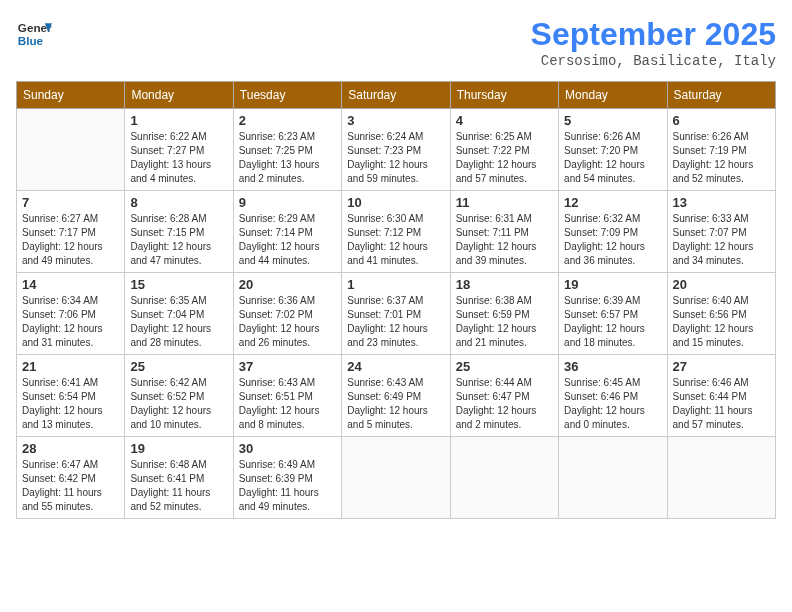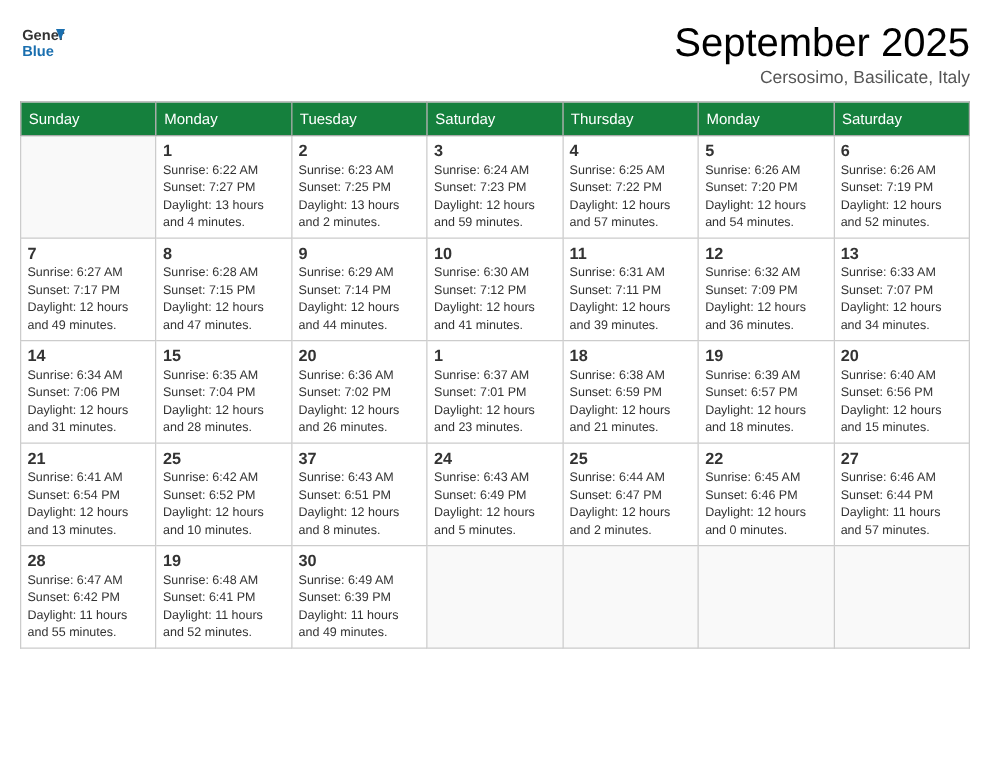--- a/index.html
+++ b/index.html
@@ -23,34 +23,35 @@
     }
     .logo-icon {
       width: 36px;
       height: 36px;
     }
     .title-block {
       text-align: right;
     }
     .month-title {
       font-size: 32px;
-      font-weight: normal;
-      color: #000000;
+      font-weight: bold;
+      color: #3b82f6;
     }
     .subtitle {
       font-size: 14px;
       color: #555;
+      font-family: Liberation Mono, monospace;
     }
     .calendar {
       width: 100%;
       border-collapse: collapse;
       font-size: 11px;
     }
     .calendar th {
-      background-color: #15803d;
+      background-color: #a16207;
       color: #fff;
       text-align: left;
       padding: 6px 6px;
       font-size: 12px;
       font-weight: normal;
       border: 1px solid #aaa;
     }
     .calendar td {
       vertical-align: top;
       border: 1px solid #ccc;
@@ -207,21 +208,21 @@
         </td>
         <td>
           <span class="day-num">24</span>
           <div class="day-info">Sunrise: 6:43 AM<br>Sunset: 6:49 PM<br>Daylight: 12 hours<br>and 5 minutes.</div>
         </td>
         <td>
           <span class="day-num">25</span>
           <div class="day-info">Sunrise: 6:44 AM<br>Sunset: 6:47 PM<br>Daylight: 12 hours<br>and 2 minutes.</div>
         </td>
         <td>
-          <span class="day-num">22</span>
+          <span class="day-num">36</span>
           <div class="day-info">Sunrise: 6:45 AM<br>Sunset: 6:46 PM<br>Daylight: 12 hours<br>and 0 minutes.</div>
         </td>
         <td>
           <span class="day-num">27</span>
           <div class="day-info">Sunrise: 6:46 AM<br>Sunset: 6:44 PM<br>Daylight: 11 hours<br>and 57 minutes.</div>
         </td>
       </tr>
       <tr>
         <td>
           <span class="day-num">28</span>

